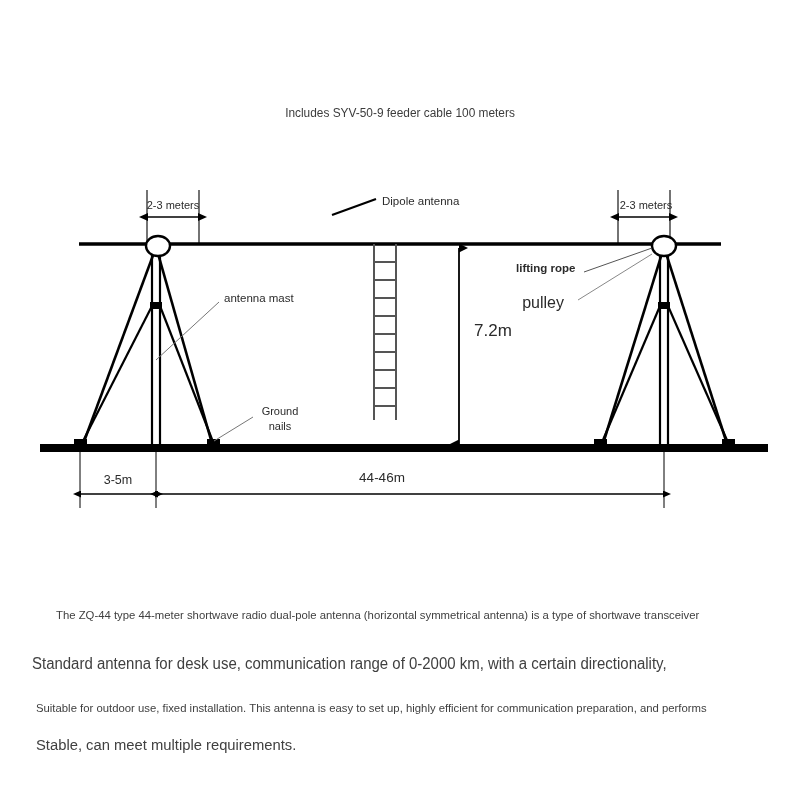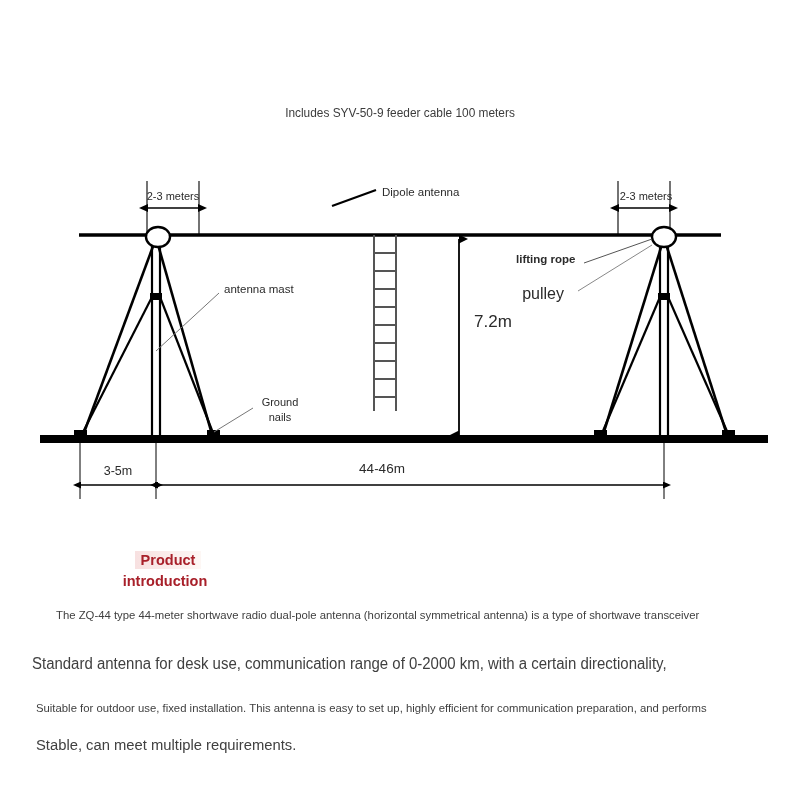--- a/index.html
+++ b/index.html
@@ -49,21 +49,21 @@
     text-align: center;
     font-size: 12.5px;
     color: #3c3c3c;
     transform: scaleX(0.95);
   }
 
   
   .diagram {
     position: absolute;
     left: 0;
-    top: 151px;
+    top: 160px;
     width: 800px;
     height: 370px;
   }
   .diagram svg {
     display: block;
   }
   .dlabel {
     font-family: "Liberation Sans", sans-serif;
     fill: #2b2b2b;
   }
@@ -260,24 +260,20 @@
 
         <line x1="81" y1="334" x2="155" y2="334" stroke="#000" stroke-width="1.3" marker-start="url(#arrThinL)" marker-end="url(#arrThinR)"></line>
         <text class="dlabel" x="118" y="324" font-size="12.5" text-anchor="middle">3-5m</text>
 
         <line x1="158" y1="334" x2="663" y2="334" stroke="#000" stroke-width="1.3" marker-start="url(#arrThinL)" marker-end="url(#arrThinR)"></line>
         <text class="dlabel" x="382" y="322" font-size="13.5" text-anchor="middle">44-46m</text>
       </g>
     </svg>
   </div>
 
-  <div class="prod-head">
-    <span class="hl">Product</span>
-    <span class="ln2">introduction</span>
-  </div>
 
   <div class="body-text">
     <div class="line l1">The ZQ-44 type 44-meter shortwave radio dual-pole antenna (horizontal symmetrical antenna) is a type of shortwave transceiver</div>
     <div class="line l2">Standard antenna for desk use, communication range of 0-2000 km, with a certain directionality,</div>
     <div class="line l3">Suitable for outdoor use, fixed installation. This antenna is easy to set up, highly efficient for communication preparation, and performs</div>
     <div class="line l4">Stable, can meet multiple requirements.</div>
   </div>
 
 </div>
 

